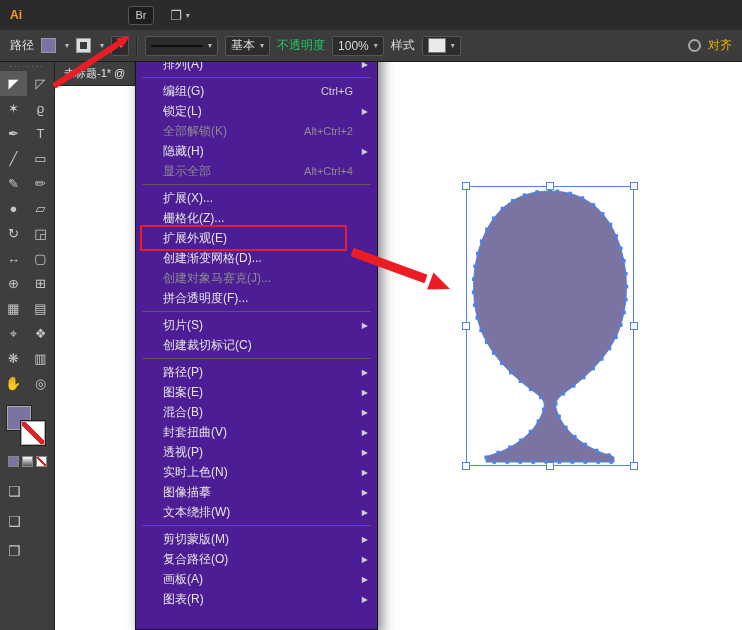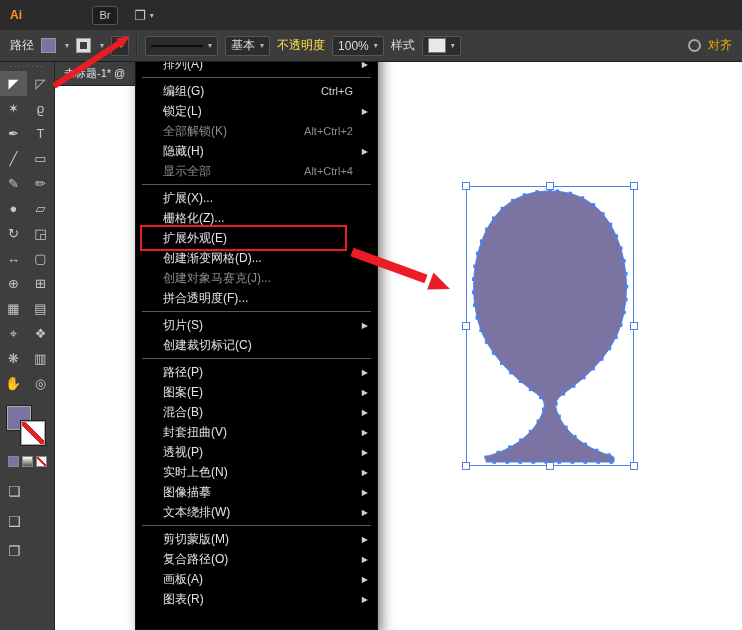--- a/index.html
+++ b/index.html
@@ -8,36 +8,36 @@
 
   
   .menubar{position:absolute;top:0;left:0;right:0;height:30px;background:#2b2b2b;
            display:flex;align-items:center;color:#d8d8d8;font-size:12px;z-index:30;}
   .logo{width:32px;text-align:center;font-size:12px;font-weight:bold;color:#ff9a1e;}
   .mtitems{display:flex;height:30px;}
   .mtop{position:relative;padding:0 6px;line-height:30px;cursor:default;white-space:nowrap;}
   .mtop.open{background:#464646;}
   .red-box{position:absolute;top:1px;bottom:1px;left:-3px;right:-3px;
            border:2px solid #ec1c24;border-radius:4px;pointer-events:none;}
-  .br-btn{margin-left:60px;width:24px;height:17px;background:#1e1e1e;border:1px solid #555;
+  .br-btn{margin-left:96px;width:24px;height:17px;background:#1e1e1e;border:1px solid #555;
           border-radius:3px;font-size:11px;color:#cfcfcf;text-align:center;line-height:16px;}
   .arrange-btn{margin-left:16px;display:flex;align-items:center;gap:2px;color:#c9c9c9;font-size:13px;}
   .dd-arrow{font-size:8px;color:#b5b5b5;margin-left:2px;}
 
   
   .controlbar{position:absolute;top:30px;left:0;right:0;height:32px;background:#3c3c3c;
               border-bottom:1px solid #1c1c1c;display:flex;align-items:center;gap:7px;
               padding:0 10px;color:#dcdcdc;font-size:12px;z-index:28;box-sizing:border-box;}
   .swatch{width:15px;height:15px;border:1px solid #999;box-sizing:border-box;}
   .stroke-swatch{background:#3c3c3c;box-shadow:inset 0 0 0 3px #dcdcdc;}
   .dd-box{display:flex;align-items:center;background:#2c2c2c;border:1px solid #565656;
           height:18px;padding:0 5px;border-radius:2px;gap:3px;}
   .line-preview{width:52px;height:2px;background:#0d0d0d;}
   .vsep{width:1px;height:20px;background:#2a2a2a;border-right:1px solid #4a4a4a;}
-  .link-label{color:#fde047;}
+  .link-label{color:#22c55e;}
   .align-label{color:#eab308;}
   .circle-icon{width:13px;height:13px;border-radius:50%;border:2px solid #a8a8a8;box-sizing:border-box;}
   .style-swatch{width:16px;height:13px;background:#e9e9e9;border:1px solid #777;}
   .spacer{flex:1;}
 
   
   .doc-tab{position:absolute;top:62px;left:54px;height:23px;background:#3f3f3f;
            border-right:1px solid #222;border-bottom:1px solid #222;color:#e2e2e2;
            font-size:11px;line-height:23px;padding:0 10px;z-index:6;white-space:nowrap;}
 
@@ -59,21 +59,21 @@
   .mini{width:11px;height:11px;border:1px solid #888;box-sizing:border-box;}
   .mini.grad{background:linear-gradient(#fff,#555);}
   .mini.none{background:linear-gradient(45deg,transparent 40%,#d22 40%,#d22 60%,transparent 60%),#fff;}
   .tb-bottom{display:flex;flex-direction:column;align-items:flex-start;gap:14px;
              margin-top:16px;padding-left:8px;color:#c6c6c6;font-size:14px;}
 
   
   .canvas{position:absolute;left:54px;top:62px;right:0;bottom:0;background:#fff;z-index:1;}
 
   
-  .obj-menu{position:absolute;top:30px;left:128px;width:243px;bottom:0;background:#000000;
+  .obj-menu{position:absolute;top:30px;left:128px;width:243px;bottom:0;background:#4c1d95;
             border:1px solid #141414;box-shadow:4px 5px 12px rgba(0,0,0,.5);z-index:25;
             padding:3px 0;box-sizing:border-box;overflow:hidden;}
   .mrow{position:relative;height:20px;display:flex;align-items:center;
         padding:0 24px 0 27px;font-size:12px;color:#e4e4e4;white-space:nowrap;}
   .mlab{white-space:nowrap;}
   .msc{margin-left:auto;font-size:11px;color:#cfcfcf;}
   .mar{position:absolute;right:9px;top:50%;transform:translateY(-50%);font-size:8px;color:#cfcfcf;}
   .dis,.dis .msc,.dis .mar{color:#8b8b8b;}
   .msep{height:7px;position:relative;}
   .msep::after{content:"";position:absolute;left:6px;right:6px;top:3px;height:1px;background:#5a5a5a;}

